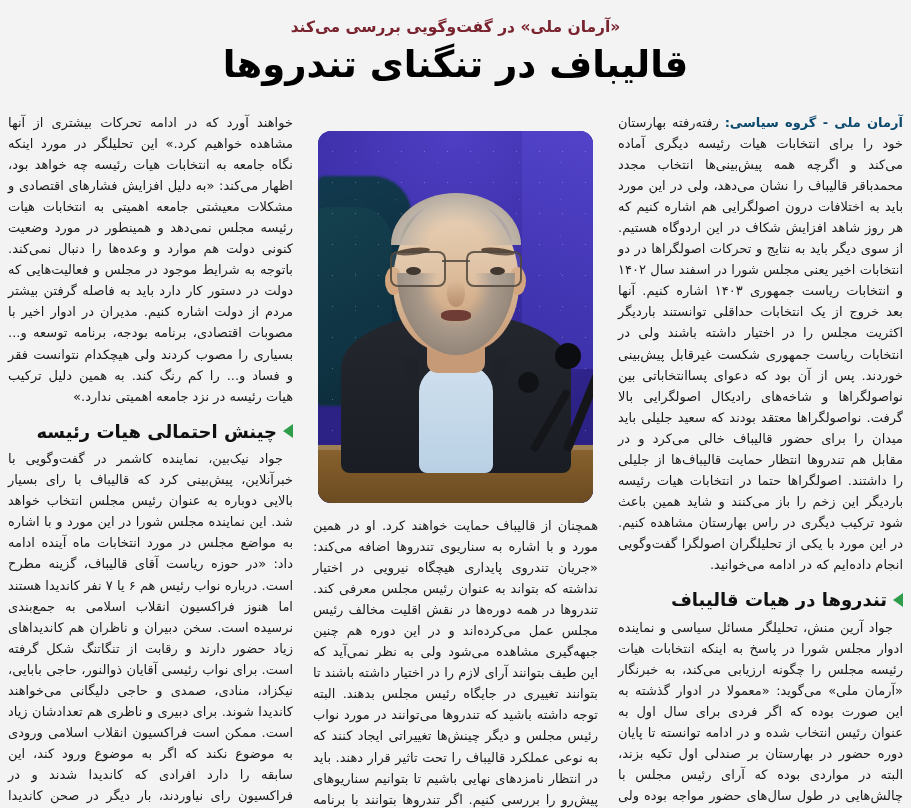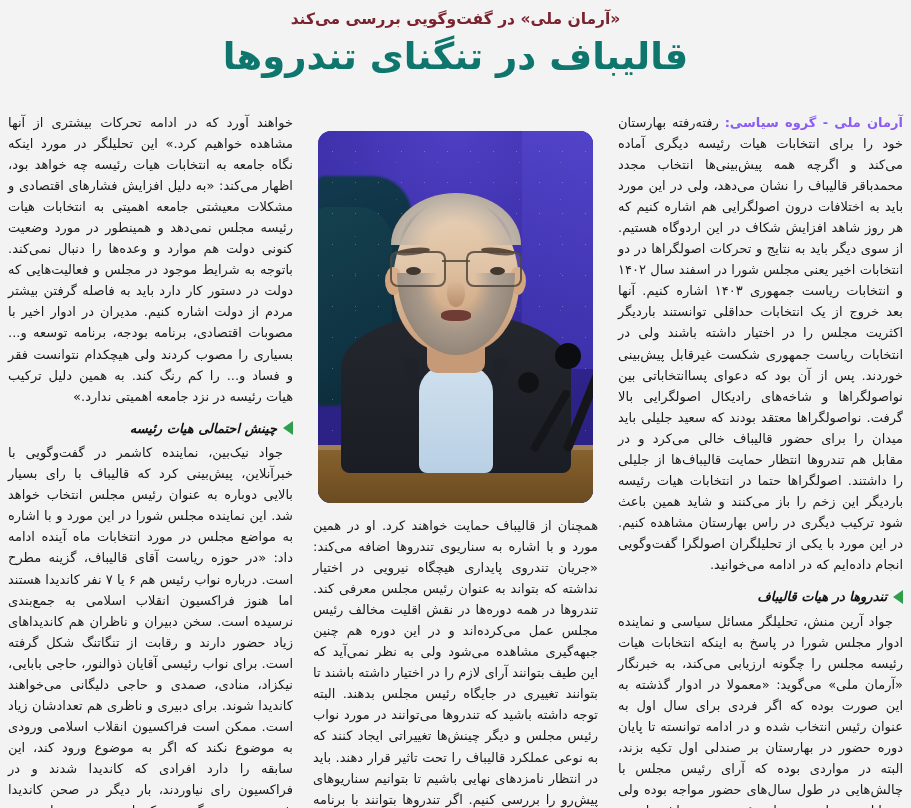--- a/index.html
+++ b/index.html
@@ -12,37 +12,37 @@
     background: #f3f3f3;
     font-family: "DejaVu Sans", "Liberation Sans", sans-serif;
     overflow: hidden;
     position: relative;
   }
   .page {
     width: 911px;
     height: 592px;
     position: relative;
     box-sizing: border-box;
-    padding: 0 8px;
+    padding: 8px 8px;
   }
   
   .masthead {
     text-align: center;
     padding-top: 9px;
   }
   .kicker {
     color: #7a2430;
     font-size: 15.5px;
     font-weight: bold;
     letter-spacing: -0.2px;
     line-height: 1.35;
     direction: rtl;
   }
   .headline {
-    color: #0f766e;
+    color: #000000;
     font-size: 37px;
     font-weight: bold;
     line-height: 1.22;
     letter-spacing: -0.6px;
     margin-top: 4px;
     direction: rtl;
   }
   
   .columns {
     position: absolute;
@@ -72,21 +72,21 @@
     text-align: justify;
     text-justify: inter-word;
     direction: rtl;
     text-indent: 10px;
     letter-spacing: -0.1px;
   }
   p.body.noindent { text-indent: 0; }
   p.body + p.body { margin-top: 0px; }
   .byline {
     font-weight: bold;
-    color: #8b5cf6;
+    color: #0c4a6e;
   }
   .lastline-center {
     text-align: center;
   }
   
   .section-head {
     display: flex;
     flex-direction: row;
     align-items: center;
     justify-content: flex-start;
@@ -97,26 +97,25 @@
   .section-head .tri {
     width: 0;
     height: 0;
     border-top: 7px solid transparent;
     border-bottom: 7px solid transparent;
     border-right: 10px solid #2e9e4a;
     flex: 0 0 auto;
     display: block;
   }
   .section-head .title {
-    font-size: 13px;
+    font-size: 18px;
     font-weight: bold;
     color: #111;
     letter-spacing: -0.2px;
     line-height: 1.2;
-    font-style: italic;
   }
   
   .photo-wrap {
     width: 275px;
     height: 372px;
     margin: 19px auto 12px auto;
     border-radius: 13px;
     overflow: hidden;
     position: relative;
     background: #3b2fa0;

